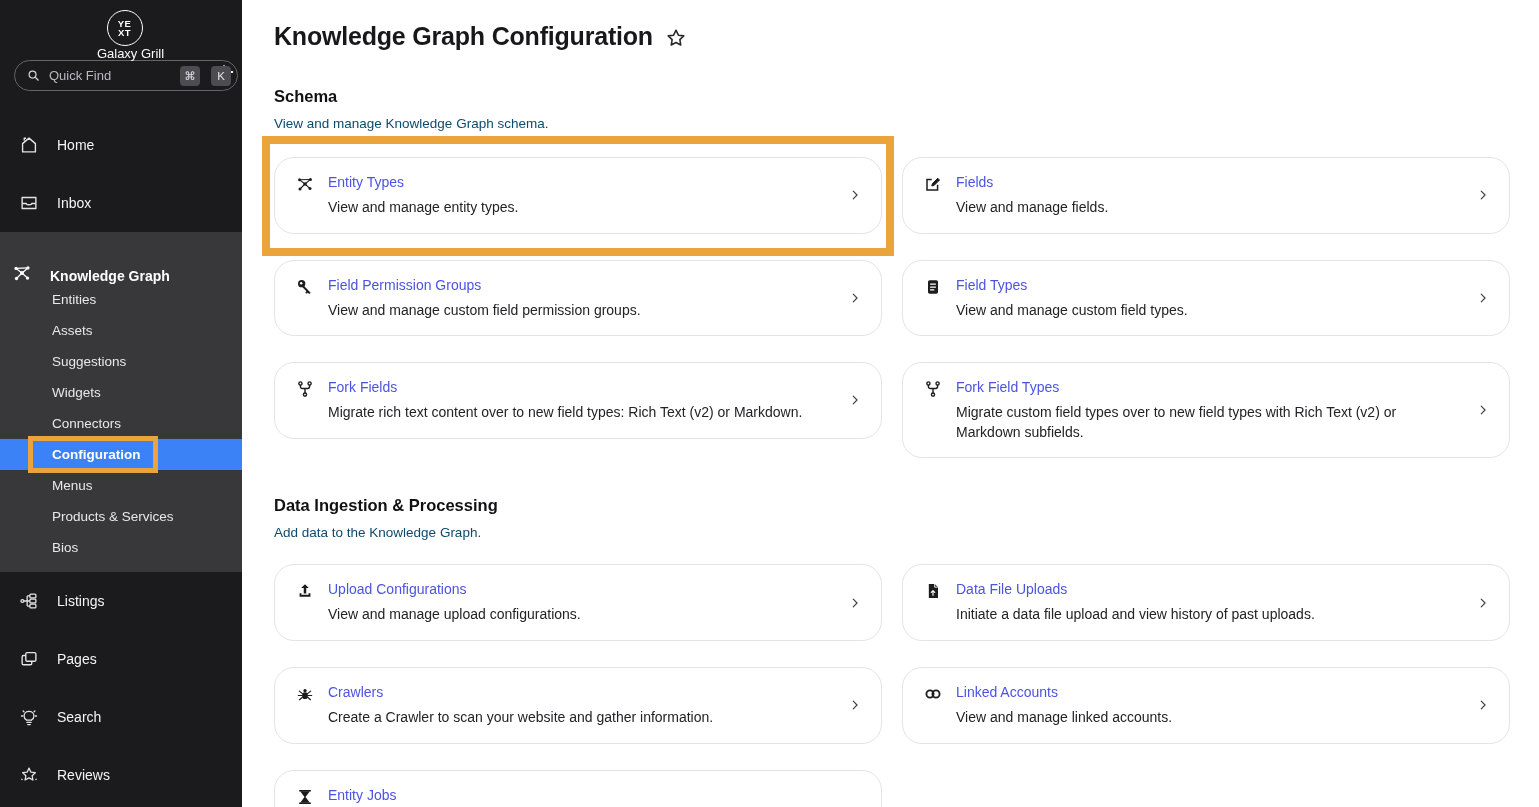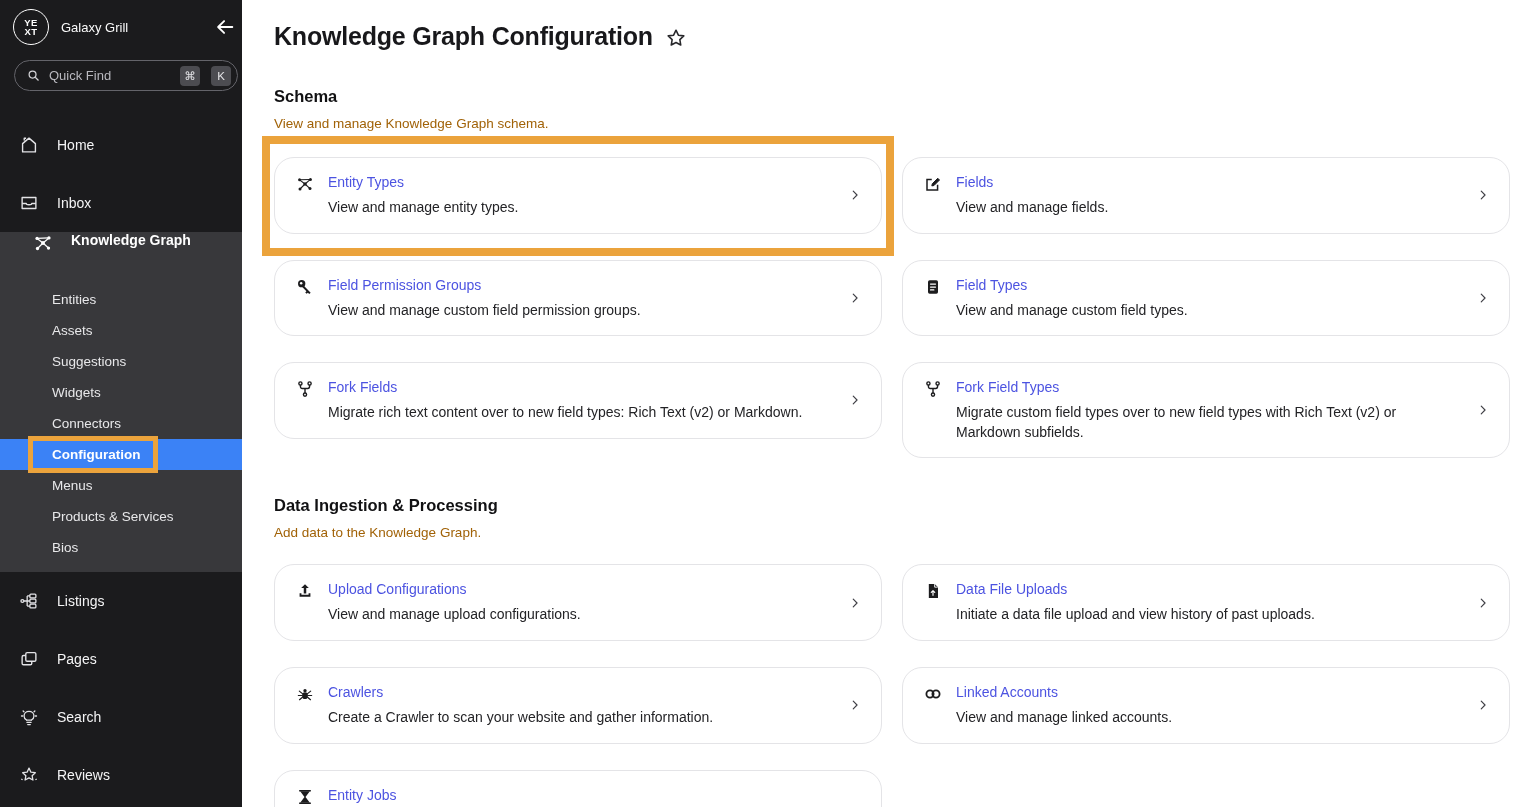--- a/index.html
+++ b/index.html
@@ -2,21 +2,21 @@
 <html><head>
 <meta charset="utf-8">
 <style>
   * { margin:0; padding:0; box-sizing:border-box; }
   html,body { width:1539px; height:807px; overflow:hidden; background:#fff;
     font-family:"Liberation Sans", sans-serif; }
 
   
   .sidebar { position:absolute; left:0; top:0; width:252px; height:807px;
     background:#1b1b1d; color:#f4f4f5; }
-  .brand-row { display:flex; align-items:center; padding:10px 16px 10px 13px; height:54px; }
+  .brand-row { display:flex; align-items:center; padding:10px 16px 10px 13px; height:54px;flex-direction:column; }
   .logo-circle { width:36px; height:36px; border-radius:50%; border:1.8px solid #fff;
     display:flex; flex-direction:column; align-items:center; justify-content:center;
     font-size:9.5px; font-weight:700; line-height:9px; letter-spacing:.5px; color:#fff; flex:none; }
   .account-name { margin-left:12px; font-size:13px; color:#fafafa; }
   .collapse-btn { margin-left:auto; width:22px; height:22px; color:#fff; cursor:pointer; }
   .collapse-btn svg { width:100%; height:100%; }
 
   .quickfind { margin:6px 14px 0; height:31px; border:1px solid #64646a; border-radius:16px;
     display:flex; align-items:center; padding:0 6px 0 11px; gap:8px; color:#b9b9bf; font-size:13px; }
   .quickfind .mag { width:15px; height:15px; color:#d4d4d8; flex:none; }
@@ -25,41 +25,41 @@
   .kbd { min-width:20px; height:20px; background:#4c4c51; color:#e4e4e7; border-radius:4px;
     font-size:11.5px; display:flex; align-items:center; justify-content:center; padding:0 4px; margin-left:3px; }
 
   .nav { margin-top:25px; }
   .nav-item { display:flex; align-items:center; height:58px; padding-left:18px; gap:17px;
     font-size:14px; color:#f4f4f5; cursor:pointer; }
   .nav-item .nicon { width:22px; height:22px; color:#e4e4e7; flex:none; }
   .nav-item .nicon svg { width:100%; height:100%; }
 
   .kg-section { background:#38383b; padding-bottom:9px; }
-  .kg-header { display:flex; align-items:flex-start; height:52px; padding-left:32px; gap:17px;
+  .kg-header { display:flex; align-items:flex-end; height:52px; padding-left:11px; gap:17px;
     font-size:14px; font-weight:700; color:#fff; cursor:pointer; }
   .kg-header .nicon { width:22px; height:22px; flex:none; }
   .kg-header .nicon svg { width:100%; height:100%; }
   .sub-item { position:relative; display:flex; align-items:center; height:31px; padding-left:52px;
     font-size:13.5px; color:#e8e8ea; cursor:pointer; }
   .sub-item.selected { background:#3b82f6; font-weight:700; color:#fff;text-align:right; }
 
   .config-annotation { position:absolute; left:28px; top:-3px; width:130px; height:37px;
     border:5px solid #eba33c; pointer-events:none; z-index:5; }
 
   
   .main { position:absolute; left:242px; top:0; width:1287px; height:807px; background:#fff;
     padding:22px 0 0 32px; }
   .page-title-row { display:flex; align-items:center; gap:12px; }
   .page-title { font-size:25px; font-weight:700; color:#18181b; letter-spacing:-0.2px; }
   .fav-star { width:22px; height:22px; color:#27272a; cursor:pointer; margin-top:3px; }
   .fav-star svg { width:100%; height:100%; }
 
   .section-title { margin-top:36px; font-size:16.5px; font-weight:700; color:#111113; }
-  .section-desc { margin-top:10px; font-size:13.5px; color:#a16207; }
+  .section-desc { margin-top:10px; font-size:13.5px; color:#0c4a6e; }
 
   .cards-grid { margin-top:26px; display:grid; grid-template-columns:608px 608px;
     column-gap:20px; row-gap:26px; align-items:start; }
 
   .card-wrap { position:relative; }
   .annotation-box { position:absolute; left:-12px; right:-12px; top:-21px; bottom:-22px;
     border:8px solid #eba33c; pointer-events:none; z-index:4; }
 
   .card { position:relative; background:#fff; border:1px solid #e4e4e7; border-radius:20px;
     padding:16px 58px 15px 20px; min-height:71px; display:flex; gap:13px; cursor:pointer; }

